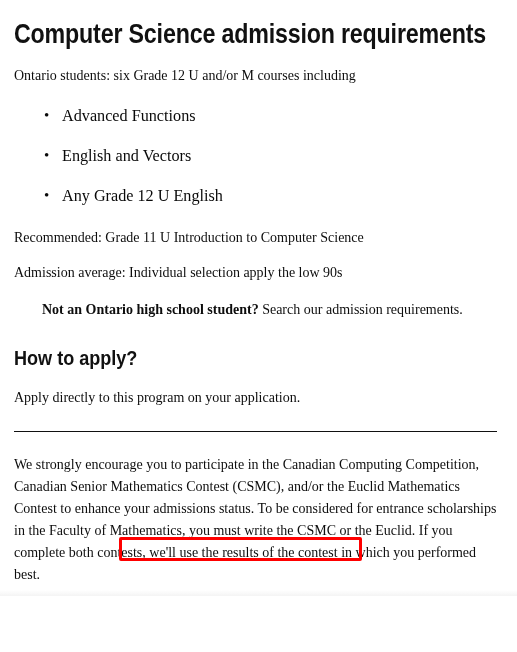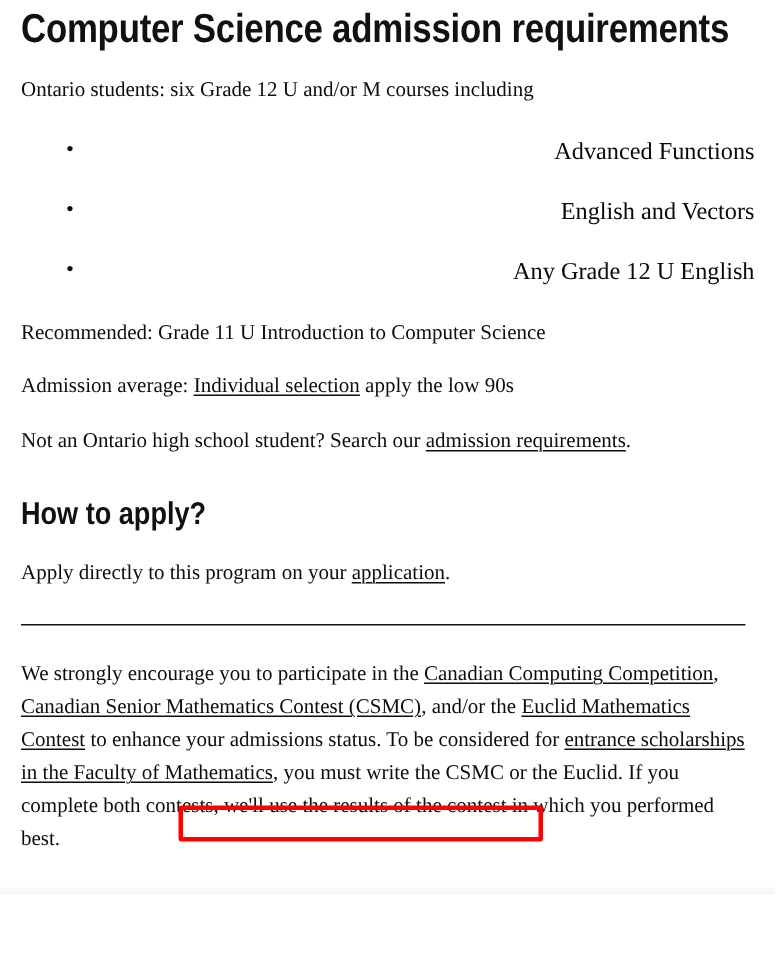--- a/index.html
+++ b/index.html
@@ -14,21 +14,21 @@
     font-family: "Liberation Serif", "DejaVu Serif", serif;
     color: #0a0a0a;
     position: relative;
   }
   .page {
     position: relative;
     width: 517px;
     height: 596px;
     background: #ffffff;
     box-sizing: border-box;
-    padding: 0 14px;
+    padding: 15px 14px;
     border-radius: 20px;
   }
   
   h1.page-title {
     font-family: "Liberation Sans Narrow", "Liberation Sans", "DejaVu Sans Condensed", sans-serif;
     font-weight: bold;
     font-size: 27px;
     line-height: 30px;
     letter-spacing: -0.2px;
     margin: 0;
@@ -53,45 +53,43 @@
   p.body-text {
     font-size: 14px;
     line-height: 22px;
     margin: 0;
     color: #0d0d0d;
   }
   ul.req-list {
     margin: 0;
     padding: 0 0 0 30px;
     list-style: none;
-    text-align: right;
   }
   ul.req-list li {
     font-size: 16.2px;
     line-height: 22px;
     position: relative;
     padding-left: 18px;
     margin-bottom: 18px;
   }
   ul.req-list li:last-child { margin-bottom: 0; }
   ul.req-list li::before {
     content: "\2022";
     position: absolute;
     left: 0;
     top: -1px;
     font-size: 15px;
   }
   a.doc-link {
     color: inherit;
-    text-decoration: underline;
     text-underline-offset: 2px;
     text-decoration-thickness: 1px;
     cursor: pointer;
   }
-  .bold-lead { font-weight: normal; }
+  .bold-lead { font-weight: bold; margin-left: 28px; }
   hr.divider {
     border: none;
     border-top: 1.6px solid #111111;
     margin: 0;
     width: 483px;
   }
   
   .gap-intro   { height: 16px; }
   .gap-list    { height: 18px; }
   .gap-rec     { height: 20px; }

